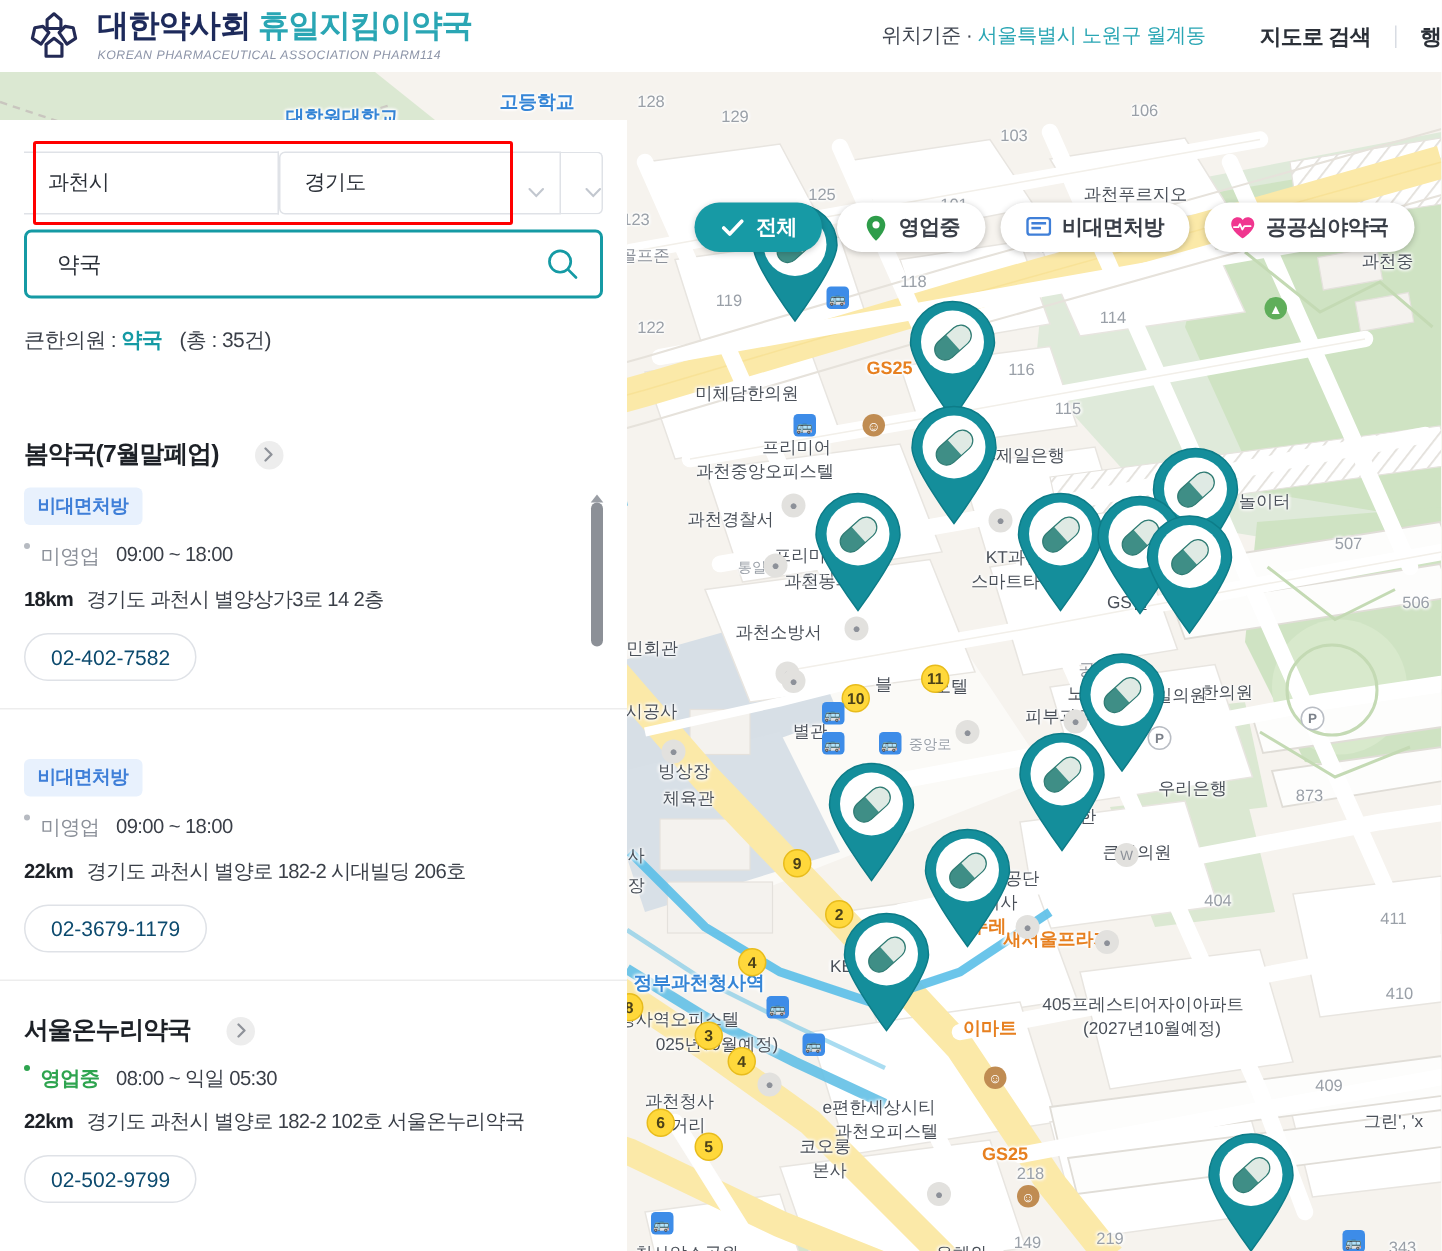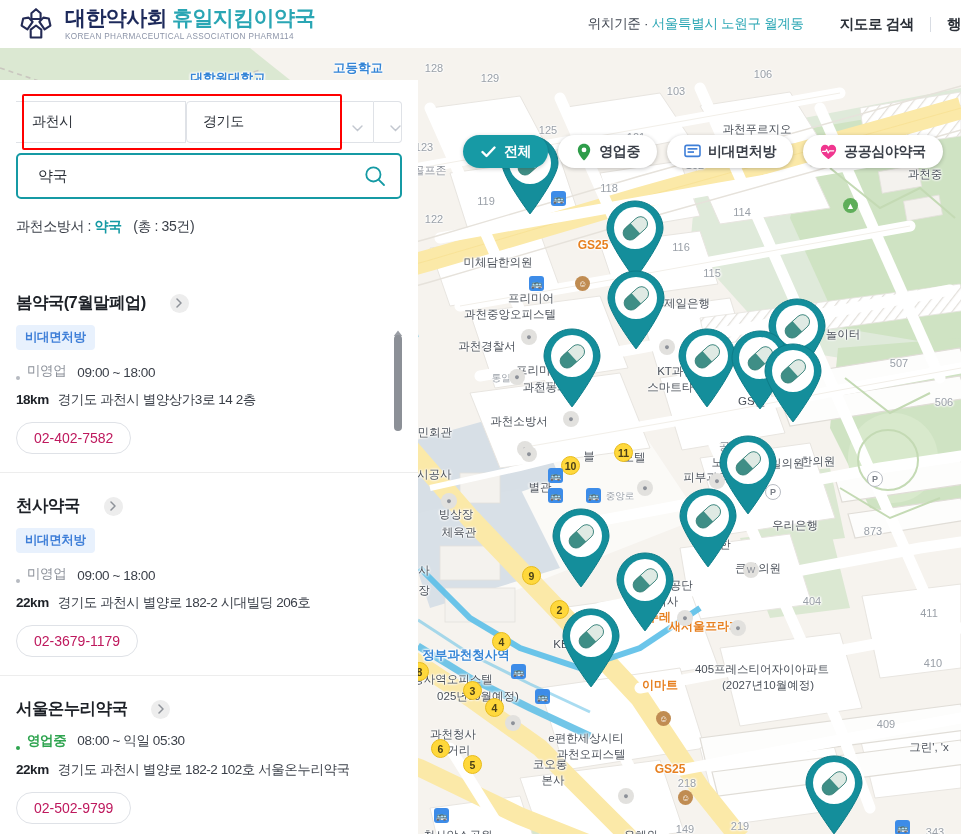--- a/index.html
+++ b/index.html
@@ -16,21 +16,21 @@
     position: absolute; top: 0; left: 0; width: 961px; height: 48px;
     background: #ffffff; z-index: 60;
     display: flex; align-items: center;
   }
   .logo-wrap { display: flex; align-items: center; padding-left: 16px; gap: 9px; }
   .logo-mark { width: 40px; height: 36px; flex: 0 0 auto; }
   .logo-text { display: flex; flex-direction: column; justify-content: center; }
   .logo-title { font-size: 21px; font-weight: 700; letter-spacing: -0.6px; line-height: 1.05; white-space: nowrap; }
   .logo-title .t1 { color: #1d2a5b; }
   .logo-title .t2 { color: #2aa6b4; margin-left: 5px; }
-  .logo-sub { font-size: 8.2px; color: #8c94a8; letter-spacing: 0.35px; margin-top: 2px; white-space: nowrap; }
+  .logo-sub { font-size: 8.2px; color: #8c94a8; letter-spacing: 0.35px; margin-top: 2px; white-space: nowrap; font-style: italic; }
 
   .header-right {
     margin-left: auto; display: flex; align-items: center;
     padding-right: 0; height: 100%;
   }
   .loc-info { font-size: 13.5px; color: #3f4550; white-space: nowrap; letter-spacing: -0.3px; }
   .loc-info .loc-name { color: #2aa6b4; }
   .hdr-sep { width: 1px; height: 15px; background: #d8dce3; margin: 0 16px; }
   .hdr-link { font-size: 14.5px; color: #2b3038; font-weight: 700; white-space: nowrap; letter-spacing: -0.4px; }
   .hdr-link.cut { overflow: hidden; }
@@ -129,32 +129,32 @@
   .item-title-row { display: flex; align-items: center; gap: 24px; }
   .item-title { font-size: 16.5px; font-weight: 700; color: #1d2127; letter-spacing: -0.6px; }
   .chev {
     width: 19px; height: 19px; border-radius: 50%; background: #ededed;
     display: flex; align-items: center; justify-content: center; cursor: pointer; flex: 0 0 auto;
   }
   .badge {
     display: inline-block; margin-top: 11px; padding: 4px 9px; border-radius: 4px;
     background: #e8f1fd; color: #3f7fd8; font-size: 12.5px; font-weight: 700; letter-spacing: -0.4px;
   }
-  .hours { margin-top: 12px; display: flex; align-items: flex-end; font-size: 13.5px; letter-spacing: -0.4px; }
+  .hours { margin-top: 12px; display: flex; align-items: flex-start; font-size: 13.5px; letter-spacing: -0.4px; }
   .dot { width: 4px; height: 4px; border-radius: 50%; background: #b6bac1; margin-right: 7px; flex: 0 0 auto; }
   .dot.open { background: #2ea44f; }
   .status { color: #8b9099; font-weight: 400; }
   .status.open { color: #2ea44f; font-weight: 700; }
   .time { color: #3a3f48; margin-left: 11px; }
   .addr-row { margin-top: 11px; font-size: 13.5px; color: #3a3f48; letter-spacing: -0.45px; }
   .dist { font-weight: 700; color: #1d2127; margin-right: 9px; }
   .tel {
     display: inline-block; margin-top: 13px; padding: 7px 17px;
     border: 1px solid #dfe2e7; border-radius: 18px;
-    font-size: 14px; color: #be185d; letter-spacing: 0px; cursor: pointer; text-align: right;
+    font-size: 14px; color: #0c4a6e; letter-spacing: 0px; cursor: pointer; text-align: right;
   }
 
   
   .sbar { position: absolute; right: 14px; top: 243px; width: 12px; height: 110px; z-index: 45; }
   .sb-arrow { position: absolute; top: 0; left: 1px; width: 10px; height: 7px; }
   .sb-thumb { position: absolute; top: 12px; left: 2px; width: 8px; height: 96px;
               background: #8c9097; border-radius: 4px; cursor: pointer; }
 </style>
 </head>
 <body>
@@ -657,21 +657,21 @@
         <input type="text" value="약국" placeholder="약국" style="">
         <span class="srch-ico">
           <svg width="22" height="22" viewBox="0 0 22 22">
               <circle cx="9.4" cy="9.4" r="7.1" stroke="#159aa4" stroke-width="1.8" fill="none"></circle>
               <path d="M14.6 14.6 L20 20" stroke="#159aa4" stroke-width="1.8" stroke-linecap="round"></path>
             </svg>
         </span>
       </div>
 
       <div class="criteria">
-        <span>과천소방서 :</span>
+        <span>큰한의원 :</span>
         <span class="kw">약국</span>
         <span class="cnt">(총 : 35건)</span>
       </div>
     </div>
 
     <div class="sbar">
       <span class="sb-arrow">
         <svg width="10" height="7" viewBox="0 0 10 7">
             <path d="M5 0.6 L9.2 6 L0.8 6 Z" fill="#9a9ea5"></path>
           </svg>
@@ -694,28 +694,20 @@
     <span class="dot "></span>
     <span class="status ">미영업</span>
     <span class="time">09:00 ~ 18:00</span>
   </div>
           <div class="addr-row">
     <span class="dist">18km</span><span>경기도 과천시 별양상가3로 14 2층</span>
   </div>
           <div><span class="tel">02-402-7582</span></div>
         </div>
         <div class="item">
-          <div class="item-title-row">
-    <span class="item-title">천사약국</span>
-    <span class="chev">
-              <svg width="8" height="10" viewBox="0 0 8 10">
-                <path d="M2 1 L6 5 L2 9" stroke="#8e9299" stroke-width="1.5" fill="none" stroke-linecap="round" stroke-linejoin="round"></path>
-              </svg>
-            </span>
-  </div>
           <div><span class="badge">비대면처방</span></div>
           <div class="hours">
     <span class="dot "></span>
     <span class="status ">미영업</span>
     <span class="time">09:00 ~ 18:00</span>
   </div>
           <div class="addr-row">
     <span class="dist">22km</span><span>경기도 과천시 별양로 182-2 시대빌딩 206호</span>
   </div>
           <div><span class="tel">02-3679-1179</span></div>

